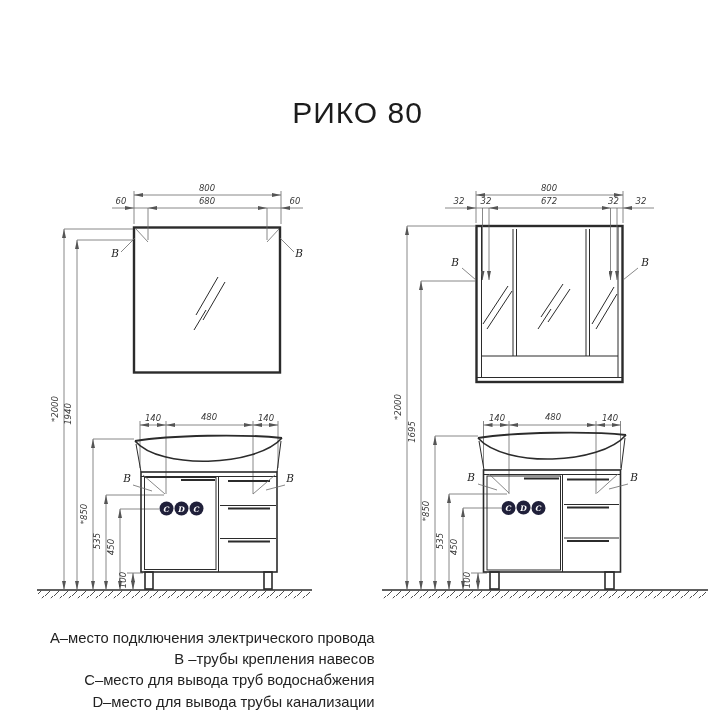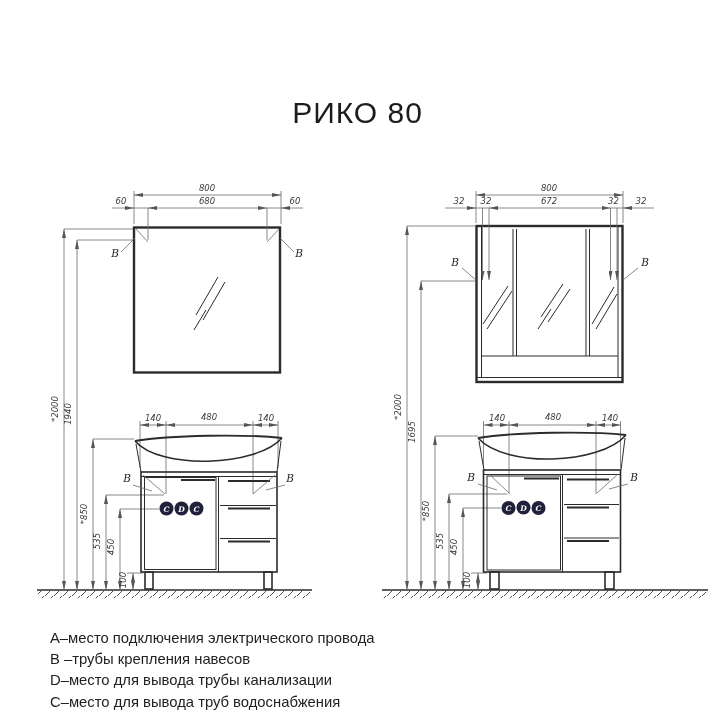--- a/index.html
+++ b/index.html
@@ -1,21 +1,21 @@
 <!DOCTYPE html>
 <html><head>
 <meta charset="utf-8">
 <style>
   html,body{margin:0;padding:0;background:#ffffff;}
   .page{position:relative;width:715px;height:720px;background:#ffffff;overflow:hidden;
         font-family:"Liberation Sans",sans-serif;margin-top:44px;}
   .title{position:absolute;left:0;top:52px;width:715px;text-align:center;margin:0;
          font-size:30px;font-weight:400;color:#1c1c1c;letter-spacing:1px;}
   .canvas{position:absolute;left:0;top:0;}
-  .legend{position:absolute;left:50px;top:584px;font-size:14.8px;line-height:21.2px;color:#222222;}
+  .legend{position:absolute;left:50px;top:584px;font-size:14.8px;line-height:21.2px;color:#222222;text-align:right;}
   
   .ln{stroke:#2b2b2b;fill:none;}
   .thick{stroke-width:2.4;}
   .med{stroke-width:1.6;}
   .thin{stroke-width:1;}
   .hndl{stroke:#2b2b2b;stroke-width:1.9;fill:none;}
   .dim{stroke:#6a6a6a;stroke-width:0.8;fill:none;}
   text.d{font:italic 8.5px "DejaVu Sans",sans-serif;fill:#3a3a3a;text-anchor:middle;}
   text.b{font:italic 10.5px "DejaVu Serif",serif;fill:#222;text-anchor:middle;}
   text.p{font:italic bold 7.5px "DejaVu Serif",serif;fill:#ffffff;text-anchor:middle;}
@@ -250,17 +250,17 @@
         <text class="p" x="508.5" y="467">C</text>
         <text class="p" x="523.5" y="466.5">D</text>
         <text class="p" x="538.5" y="467">C</text>
       </g>
     </g>
   </svg>
 
   <div class="legend">
     <div>А–место подключения электрического провода</div>
     <div>В –трубы крепления навесов</div>
+    <div>С–место для вывода труб водоснабжения</div>
     <div>D–место для вывода трубы канализации</div>
-    <div>С–место для вывода труб водоснабжения</div>
   </div>
 
 </div>
 
 </body></html>

